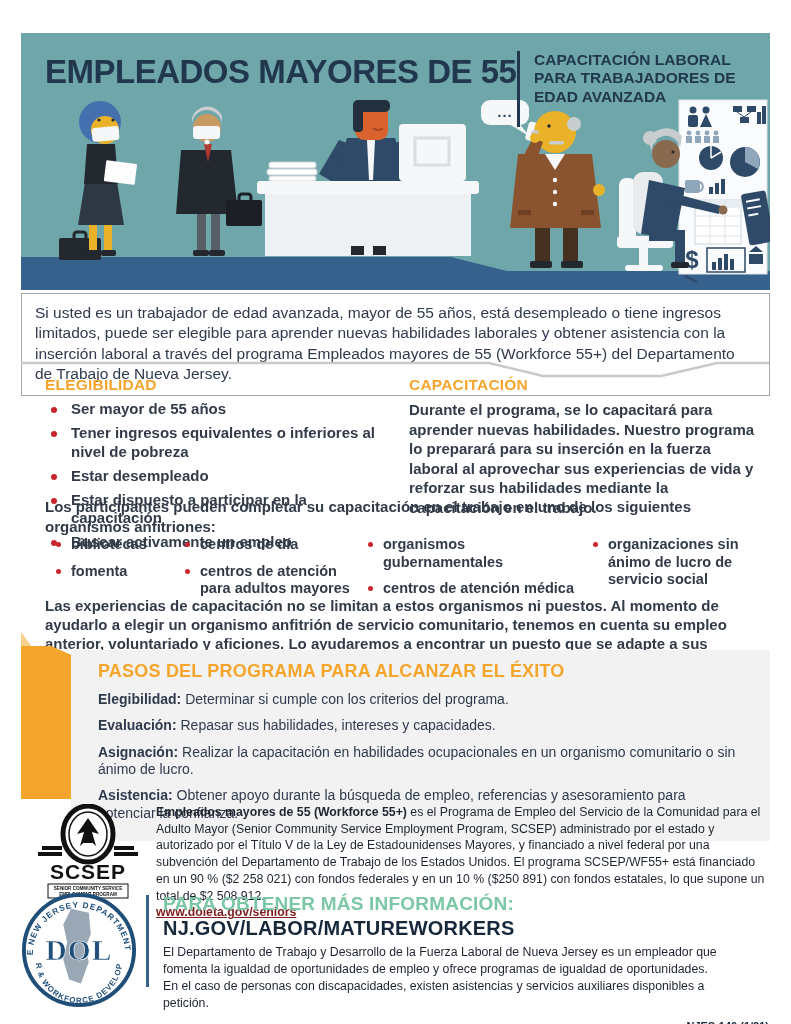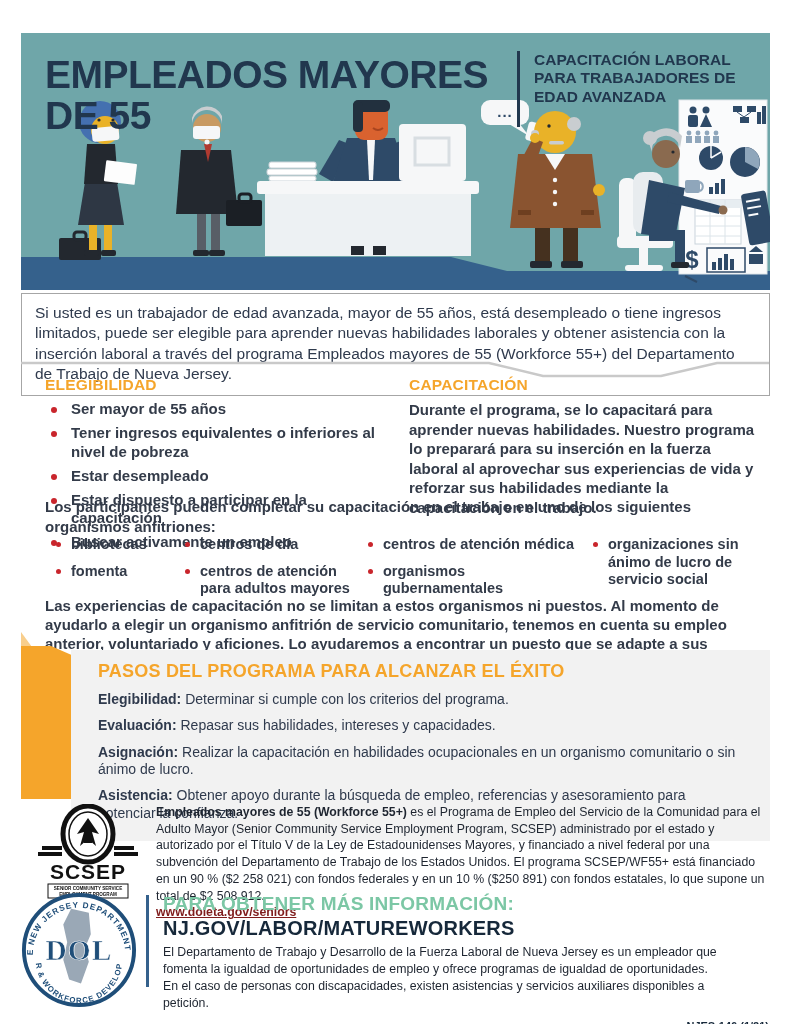--- a/index.html
+++ b/index.html
@@ -7,21 +7,21 @@
     --red:#C9252C; --text:#333B49; --seafoam:#7CC7A5; --graybg:#F2F2F2;
   }
   html,body{margin:0;padding:0;}
   body{width:791px;height:1024px;background:#fff;overflow:hidden;
        font-family:"Liberation Sans", sans-serif;color:var(--text);position:relative;}
   .abs{position:absolute;}
 
   
   .hero{top:33px;left:21px;width:749px;height:257px;background:var(--teal);overflow:hidden;}
   .hero-header{position:relative;z-index:3;display:flex;align-items:flex-start;padding:16px 18px 0 24px;}
-  .hero-title{flex:1;font-size:39px;font-weight:bold;color:var(--navy);letter-spacing:-.5px;line-height:1.05;margin-top:6px;}
+  .hero-title{flex:1;font-size:33px;font-weight:bold;color:var(--navy);letter-spacing:-.5px;line-height:1.05;margin-top:6px;}
   .hero-divider{width:3px;height:76px;background:var(--navy);margin:2px 14px 0 0;}
   .hero-subtitle{width:218px;font-size:15.5px;font-weight:bold;color:var(--navy);line-height:1.18;padding-top:2px;}
   .hero-art{position:absolute;left:0;bottom:0;width:749px;height:204px;z-index:1;}
 
   
   .intro-box{top:293px;left:21px;width:749px;box-sizing:border-box;background:#fff;
     border:1.5px solid #A6A6A6;padding:9px 13px 10px;font-size:15.5px;line-height:1.32;color:#2F3A4D;}
   .chevron{top:356px;left:21px;width:749px;height:26px;}
 
   
@@ -293,25 +293,25 @@
         <span>centros de día</span>
       </div>
     <div class="hitem">
         <span class="dot"></span>
         <span>centros de atención para adultos mayores</span>
       </div>
   </div>
   <div class="hcol3">
     <div class="hitem">
         <span class="dot"></span>
+        <span>organismos gubernamentales</span>
+      </div>
+    <div class="hitem">
+        <span class="dot"></span>
         <span>centros de atención médica</span>
-      </div>
-    <div class="hitem">
-        <span class="dot"></span>
-        <span>organismos gubernamentales</span>
       </div>
   </div>
   <div class="hcol4">
     <div class="hitem">
         <span class="dot"></span>
         <span>organizaciones sin ánimo de lucro de servicio social</span>
       </div>
   </div>
 </div>
 

